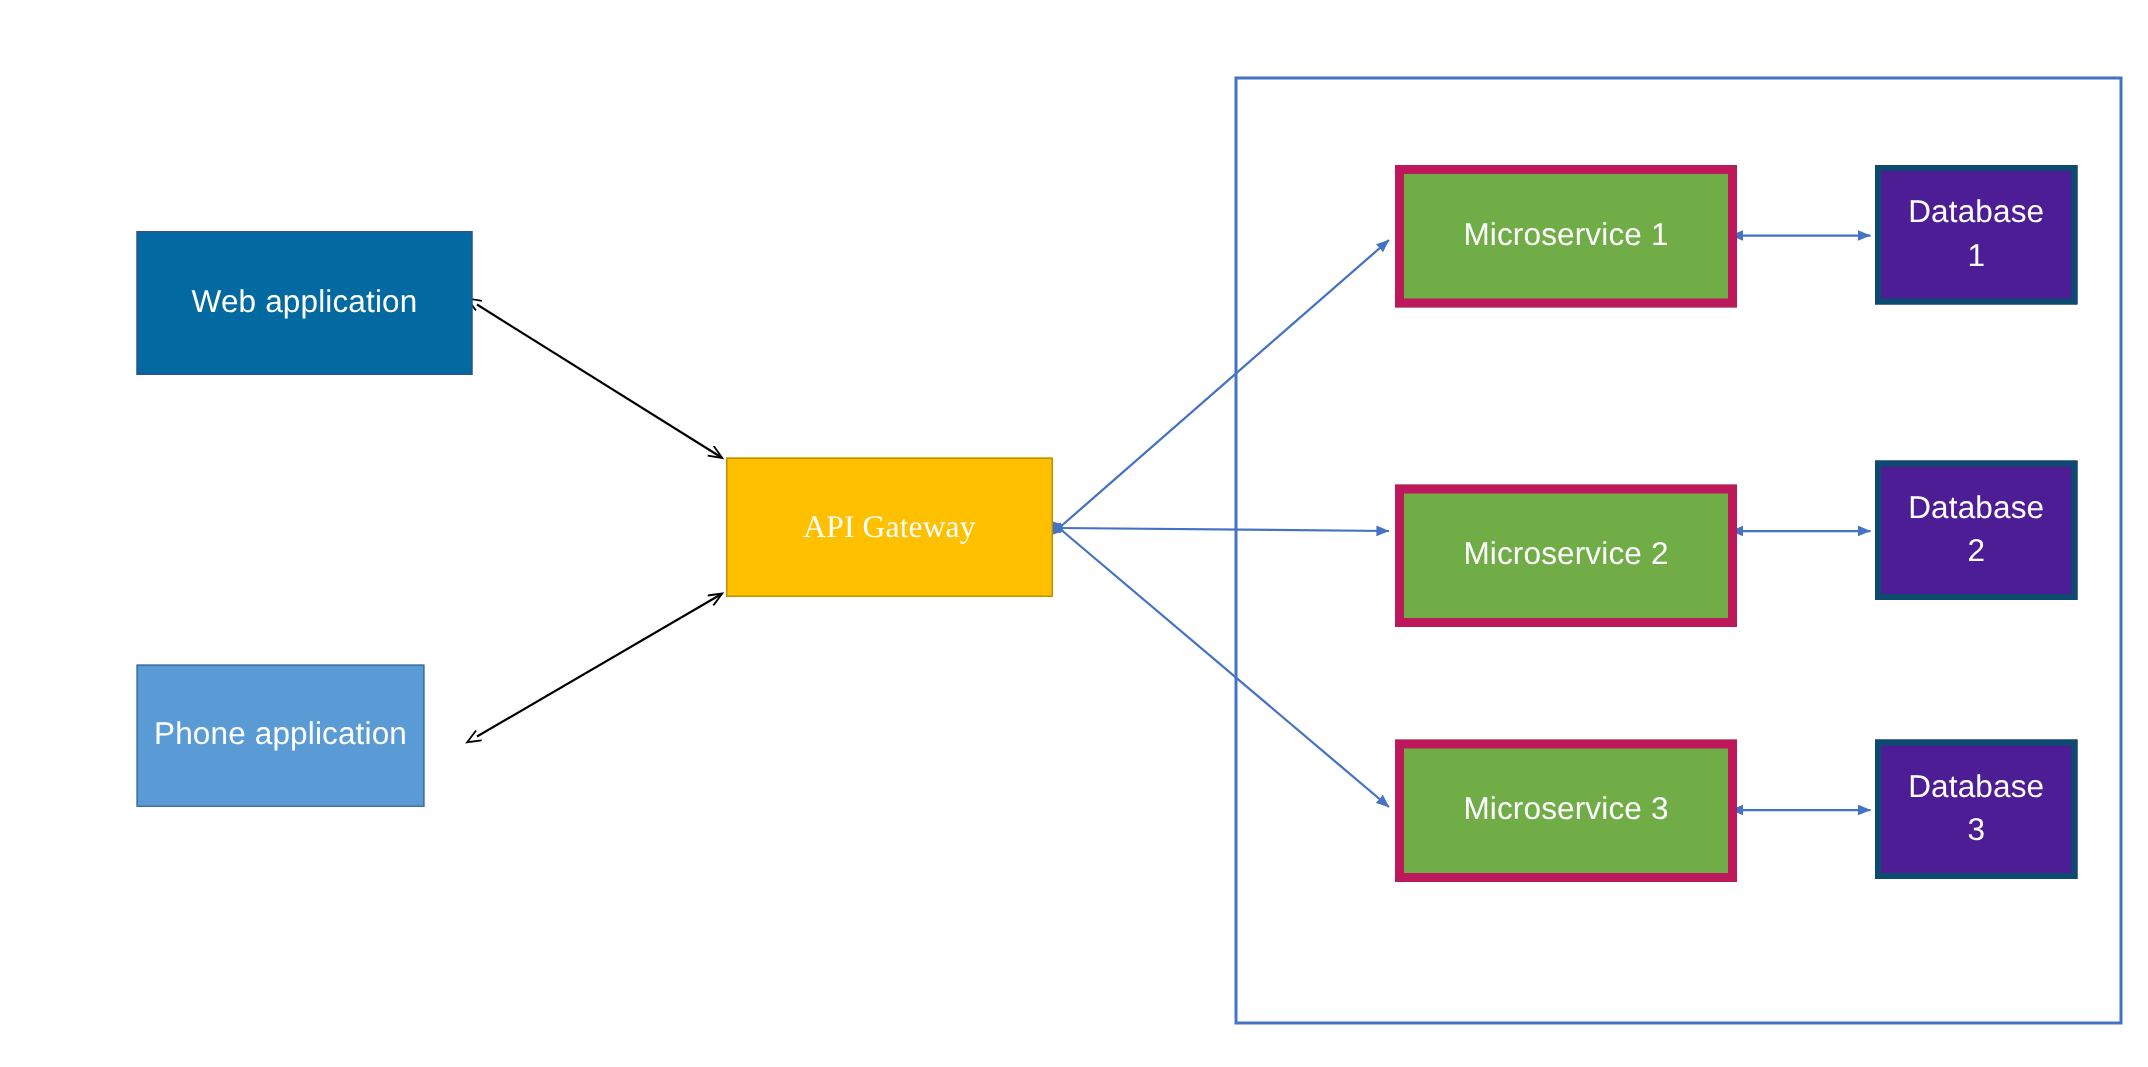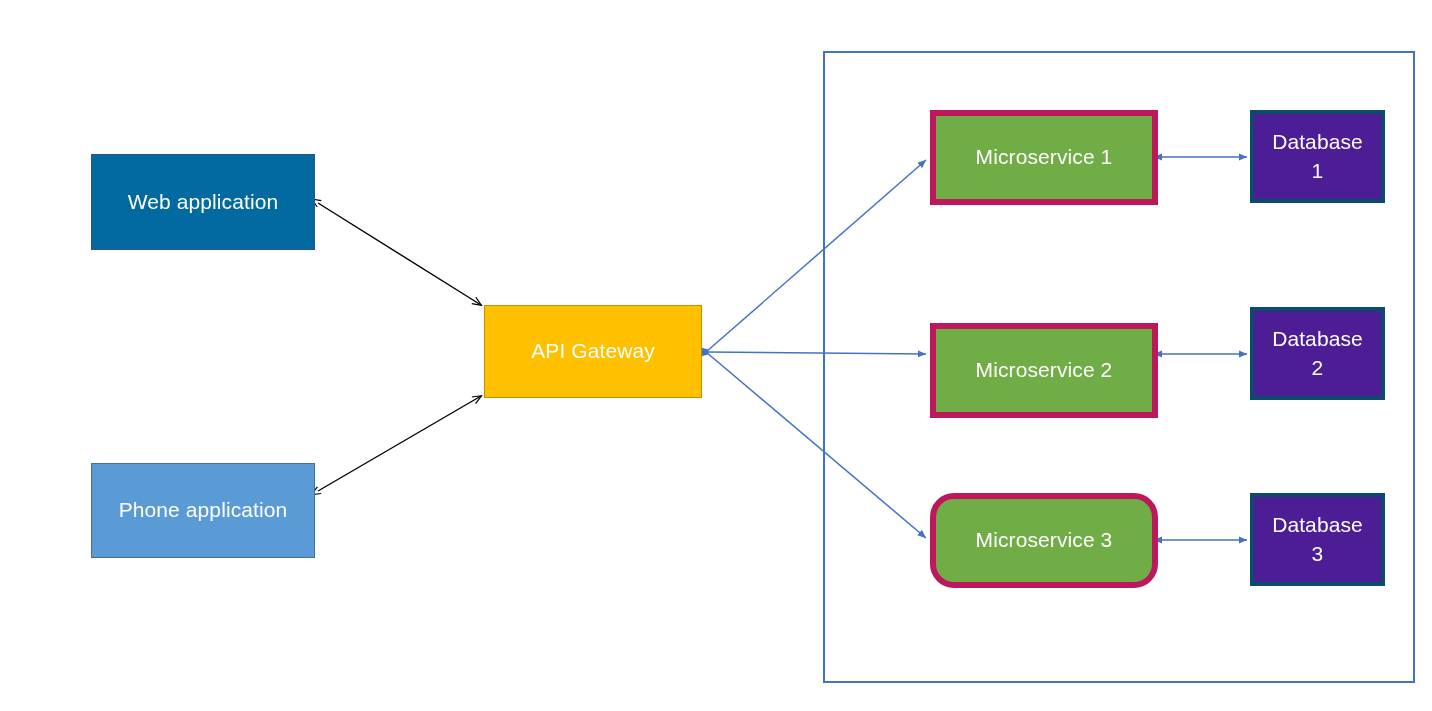--- a/index.html
+++ b/index.html
@@ -99,37 +99,37 @@
     <line x1="1161" y1="354" x2="1247" y2="354" stroke="#4472C4" stroke-width="1.5" marker-start="url(#arrow-blue-start)" marker-end="url(#arrow-blue-end)"></line>
     <line x1="1161" y1="540" x2="1247" y2="540" stroke="#4472C4" stroke-width="1.5" marker-start="url(#arrow-blue-start)" marker-end="url(#arrow-blue-end)"></line>
   </svg>
 
   <div class="container-box" style="left:823px; top:51px; width:592px; height:632px;"></div>
 
   <div class="node node-web" style="left:91px; top:154px; width:224px; height:96px;">
     <span>Web application</span>
   </div>
 
-  <div class="node node-phone" style="left:91px; top:443px; width:224px; height:95px;margin-top:20px;">
+  <div class="node node-phone" style="left:91px; top:443px; width:192px; height:95px;">
     <span>Phone application</span>
   </div>
 
-  <div class="node node-gateway" style="left:484px; top:305px; width:218px; height:93px;">
+  <div class="node node-gateway" style="left:484px; top:305px; width:218px; height:93px;font-family:Liberation Serif, serif;">
     <span>API Gateway</span>
   </div>
 
   <div class="node node-service" style="left:930px; top:110px; width:228px; height:95px;">
     <span>Microservice 1</span>
   </div>
 
   <div class="node node-service" style="left:930px; top:323px; width:228px; height:95px;">
     <span>Microservice 2</span>
   </div>
 
-  <div class="node node-service" style="left:930px; top:493px; width:228px; height:95px;border-radius:24px;">
+  <div class="node node-service" style="left:930px; top:493px; width:228px; height:95px;">
     <span>Microservice 3</span>
   </div>
 
   <div class="node node-db" style="left:1250px; top:110px; width:135px; height:93px;">
     <span>
       <span class="db-label-line">Database</span>
       <span class="db-label-line">1</span>
     </span>
   </div>
 

